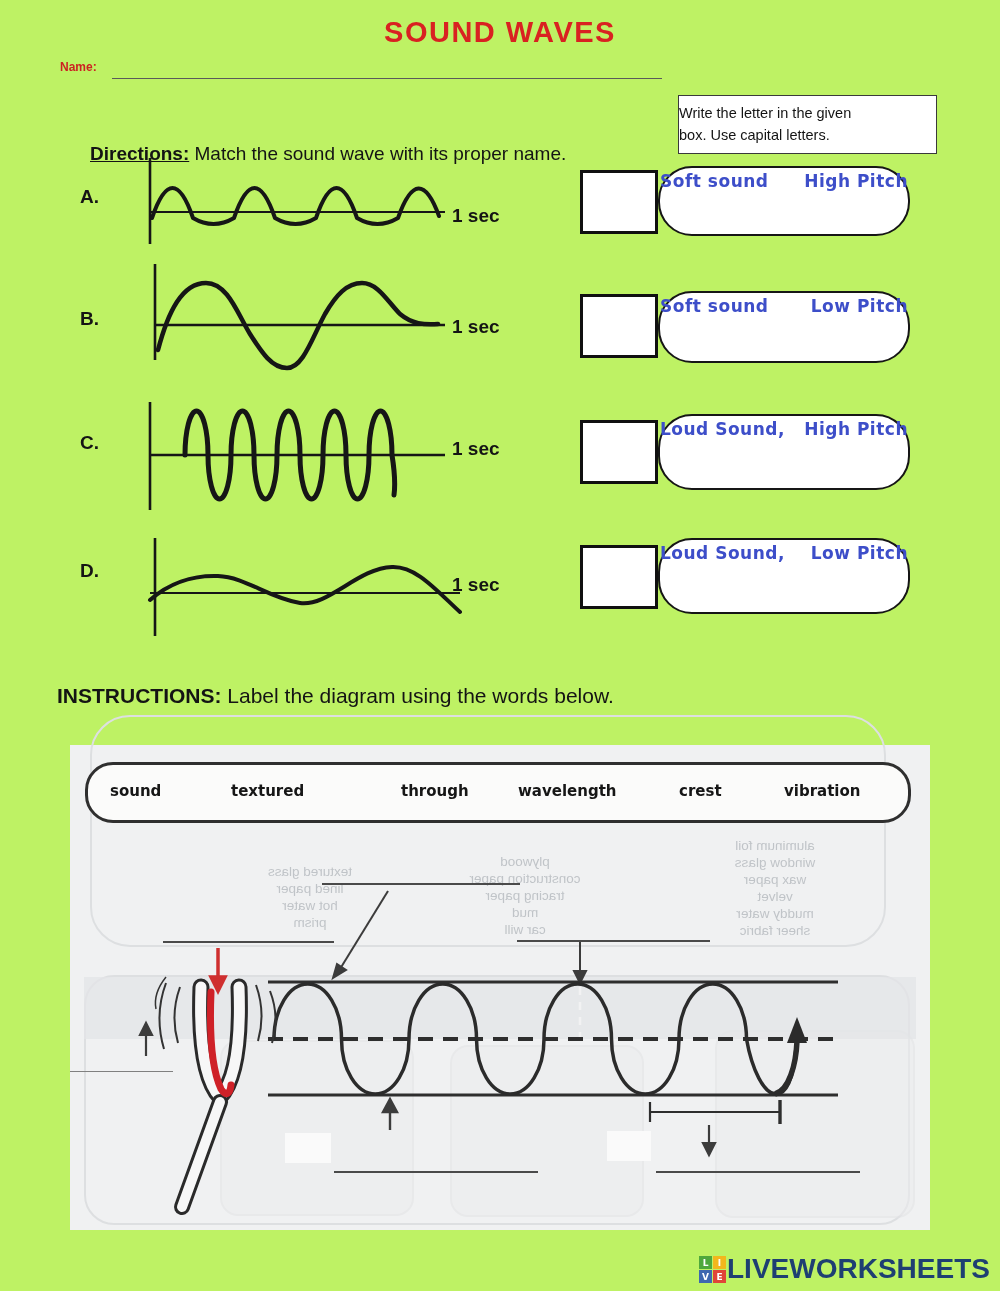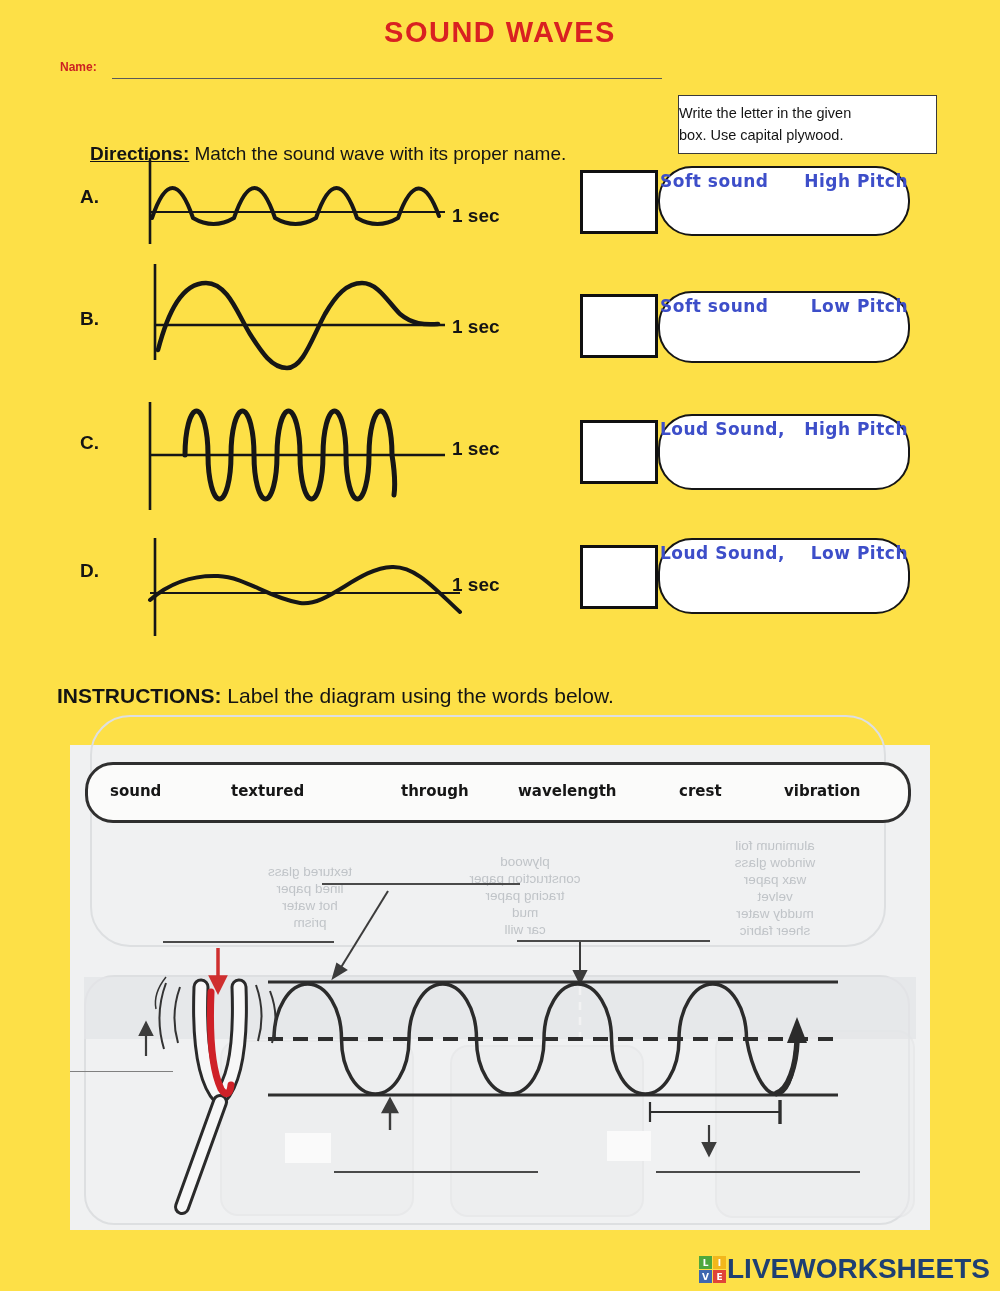--- a/index.html
+++ b/index.html
@@ -1,16 +1,16 @@
 <!DOCTYPE html>
 <html><head>
 <meta charset="utf-8">
 <style>
   html,body{margin:0;padding:0;background:#ffffff;}
-  #page{position:relative;width:1000px;height:1291px;background:#fde047;overflow:hidden;
+  #page{position:relative;width:1000px;height:1291px;background:#bef264;overflow:hidden;
         font-family:"Liberation Sans",sans-serif;color:#141414;}
   .abs{position:absolute;}
   
   .title{left:0;right:0;top:16px;text-align:center;font-size:29px;font-weight:bold;letter-spacing:1.5px;}
   .name-label{left:60px;top:60px;font-size:12px;font-weight:bold;}
   .name-line{left:112px;top:56px;width:550px;height:22px;border-bottom:1.6px solid #5a5a5a;}
   .directions{left:90px;top:103px;font-size:19px;margin-top:40px;}
   .directions .dlabel{font-weight:bold;text-decoration:underline;}
   .note-box{left:678px;top:95px;width:257px;height:57px;border:1.5px solid #3a3a3a;background:#fff;
             display:flex;flex-direction:column;justify-content:center;text-align:left;font-size:14.5px;line-height:1.45;}
@@ -49,21 +49,21 @@
   <div class="abs title" style="color:#d92121;">SOUND WAVES</div>
   <div class="abs name-label" style="color:#cc2222;">Name:</div>
   <div class="abs name-line"></div>
 
   <div class="abs directions">
     <span class="dlabel">Directions:</span><span> Match the sound wave with its proper name.</span>
   </div>
 
   <div class="abs note-box">
     <span>Write the letter in the given</span>
-    <span>box. Use capital plywood.</span>
+    <span>box. Use capital letters.</span>
   </div>
 
   <div class="abs wave-letter" style="top:186px">A.</div>
   <svg class="abs" style="left:60px;top:152px" width="470" height="100" viewBox="0 0 470 100">
     <line x1="90" y1="6" x2="90" y2="92" stroke="#161616" stroke-width="2.6"></line>
     <line x1="90" y1="60" x2="385" y2="60" stroke="#161616" stroke-width="2"></line>
     <path d="M 92,66 q 20.5,-60 41,0 q 20.5,12 41,0 q 20.5,-60 41,0 q 20.5,12 41,0 q 20.5,-60 41,0 q 20.5,12 41,0 q 20.5,-58 41,-2" fill="none" stroke="#161616" stroke-width="4" stroke-linecap="round"></path>
   </svg>
   <div class="abs sec-label" style="top:205px">1 sec</div>
   <div class="abs ans-box" style="top:170px"></div>

